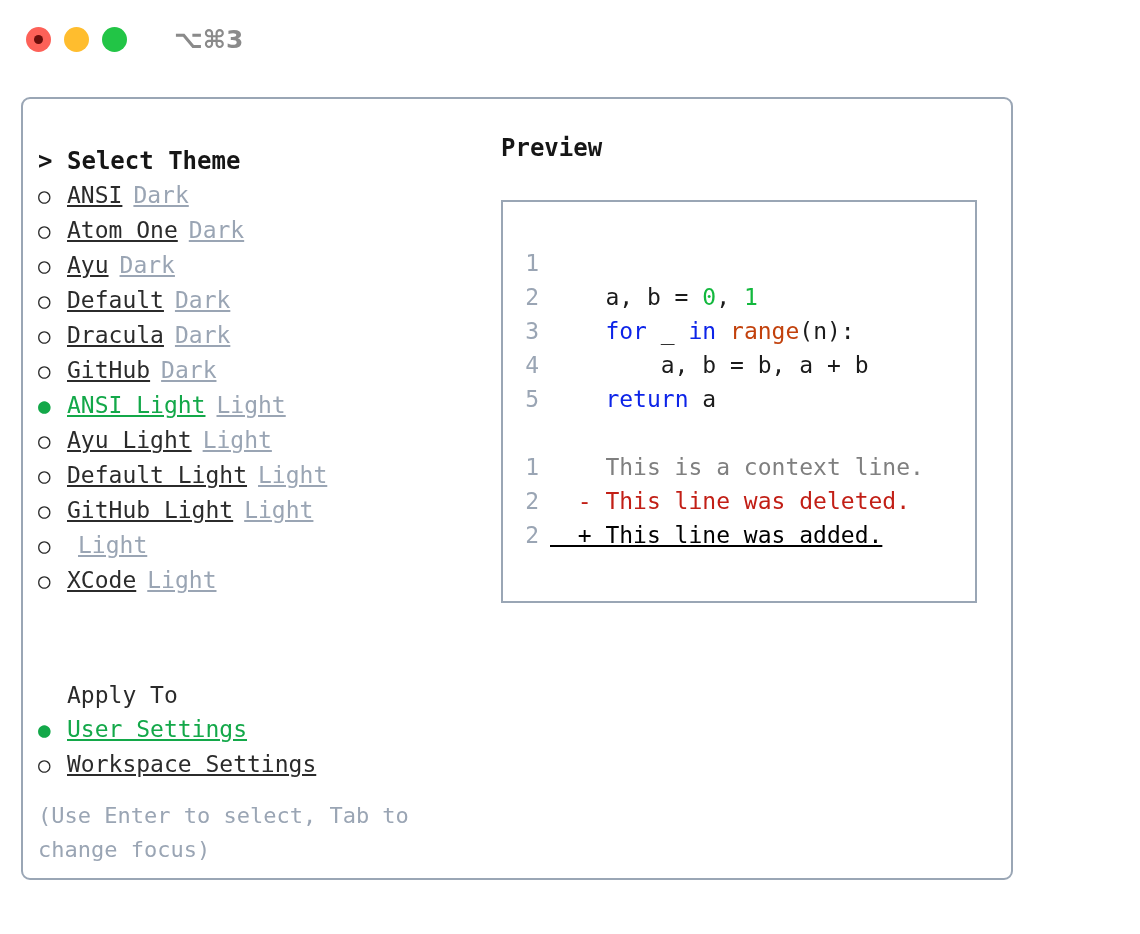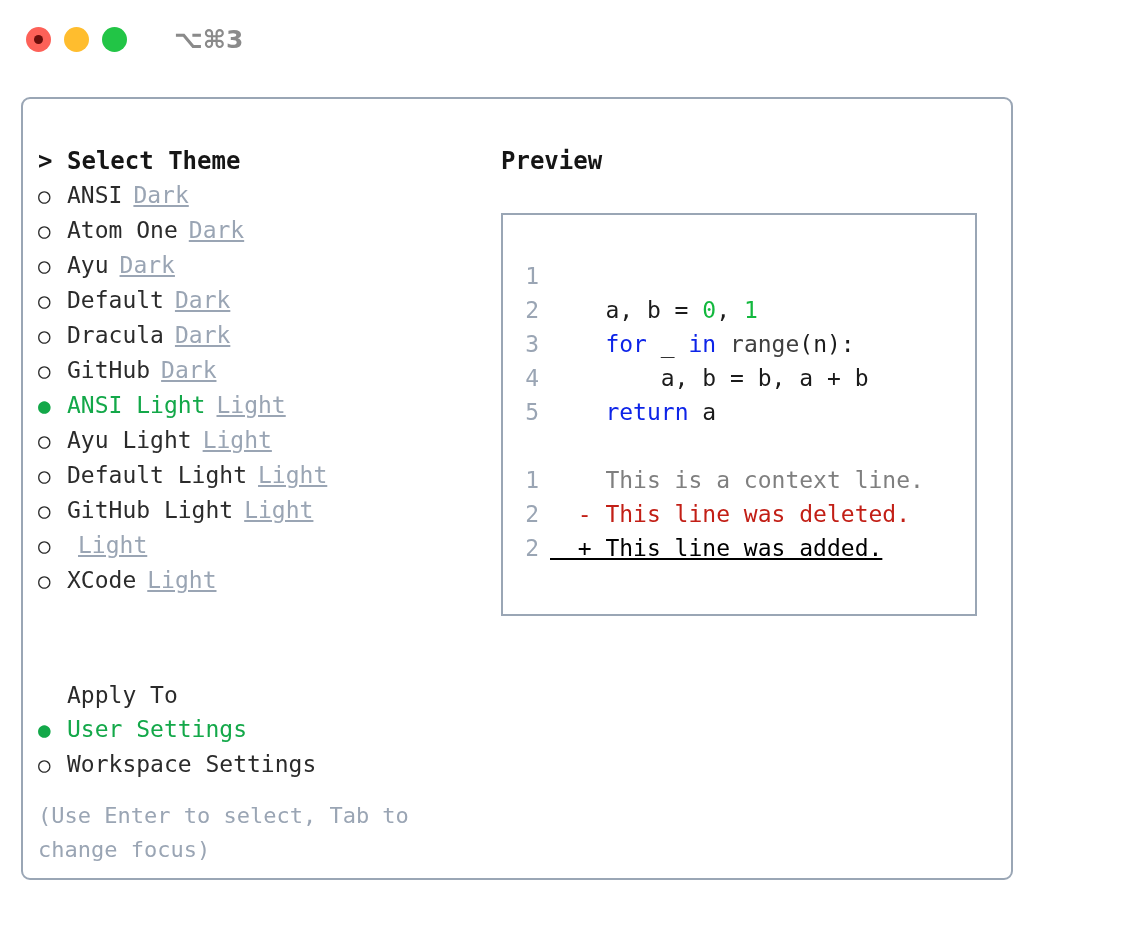--- a/index.html
+++ b/index.html
@@ -110,21 +110,21 @@
   }
   .opt-bullet {
     display: inline-block;
     width: 29px;
     flex: 0 0 29px;
     font-size: 21px;
     color: #2b2b2b;
   }
   .opt-row.selected .opt-bullet { color: #13a849; }
   .opt-row.selected .opt-label  { color: #13a849; }
-  .opt-label { color: #2b2b2b; }
+  .opt-label { color: #2b2b2b; text-decoration: underline; }
   .opt-tag {
     color: #9aa5b4;
     padding-left: 11px;
     text-decoration: underline;
   }
 
   .group-gap { height: 48px; }
 
   .apply-head {
     font-size: 23px;
@@ -142,21 +142,21 @@
     color: #9aa5b4;
     width: 405px;
     white-space: pre-wrap;
     word-break: normal;
   }
 
   
   .right-col {
     position: absolute;
     left: 478px;
-    top: 45px;
+    top: 32px;
     width: 480px;
   }
   .preview-head {
     font-size: 24px;
     font-weight: bold;
     color: #161616;
     line-height: 34px;
     white-space: pre;
   }
   .preview-box {
@@ -180,21 +180,21 @@
     flex: 0 0 47px;
     text-align: right;
     color: #9aa5b4;
     padding-right: 11px;
     box-sizing: border-box;
   }
   .code-text { color: #1b1b1b; }
 
   .tok-kw    { color: #0d24e8; }
   .tok-num   { color: #13b83e; }
-  .tok-fn    { color: #404040; }
+  .tok-fn    { color: #c2410c; }
   .tok-plain { color: #1b1b1b; }
 
   .diff-gap { height: 34px; }
   .diff-ctx { color: #7f7f7f; }
   .diff-del { color: #c21f16; }
   .diff-add { color: #000000; text-decoration: underline; }
 </style>
 </head>
 <body>
 

